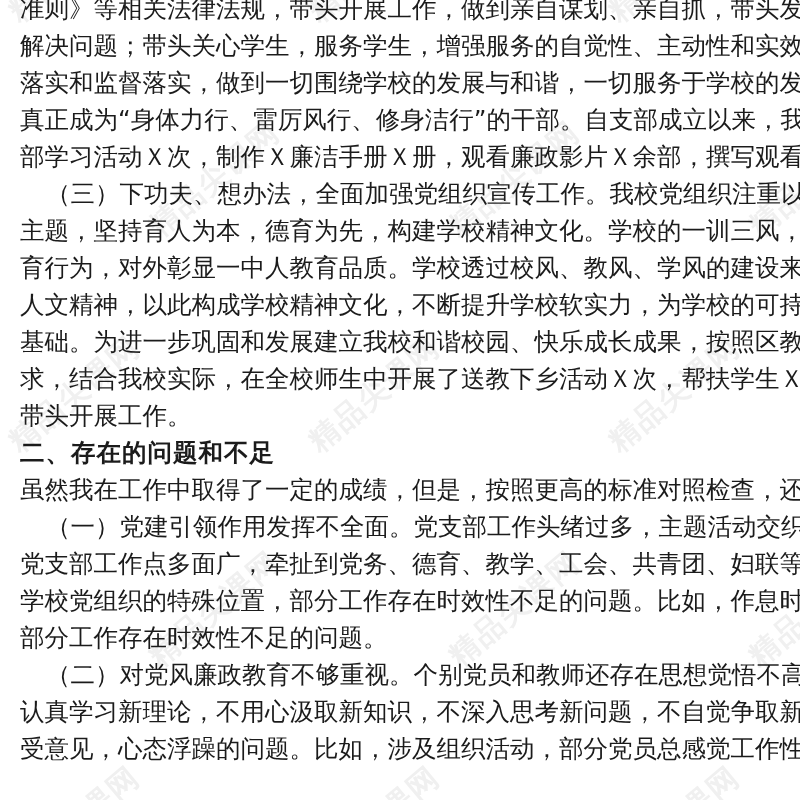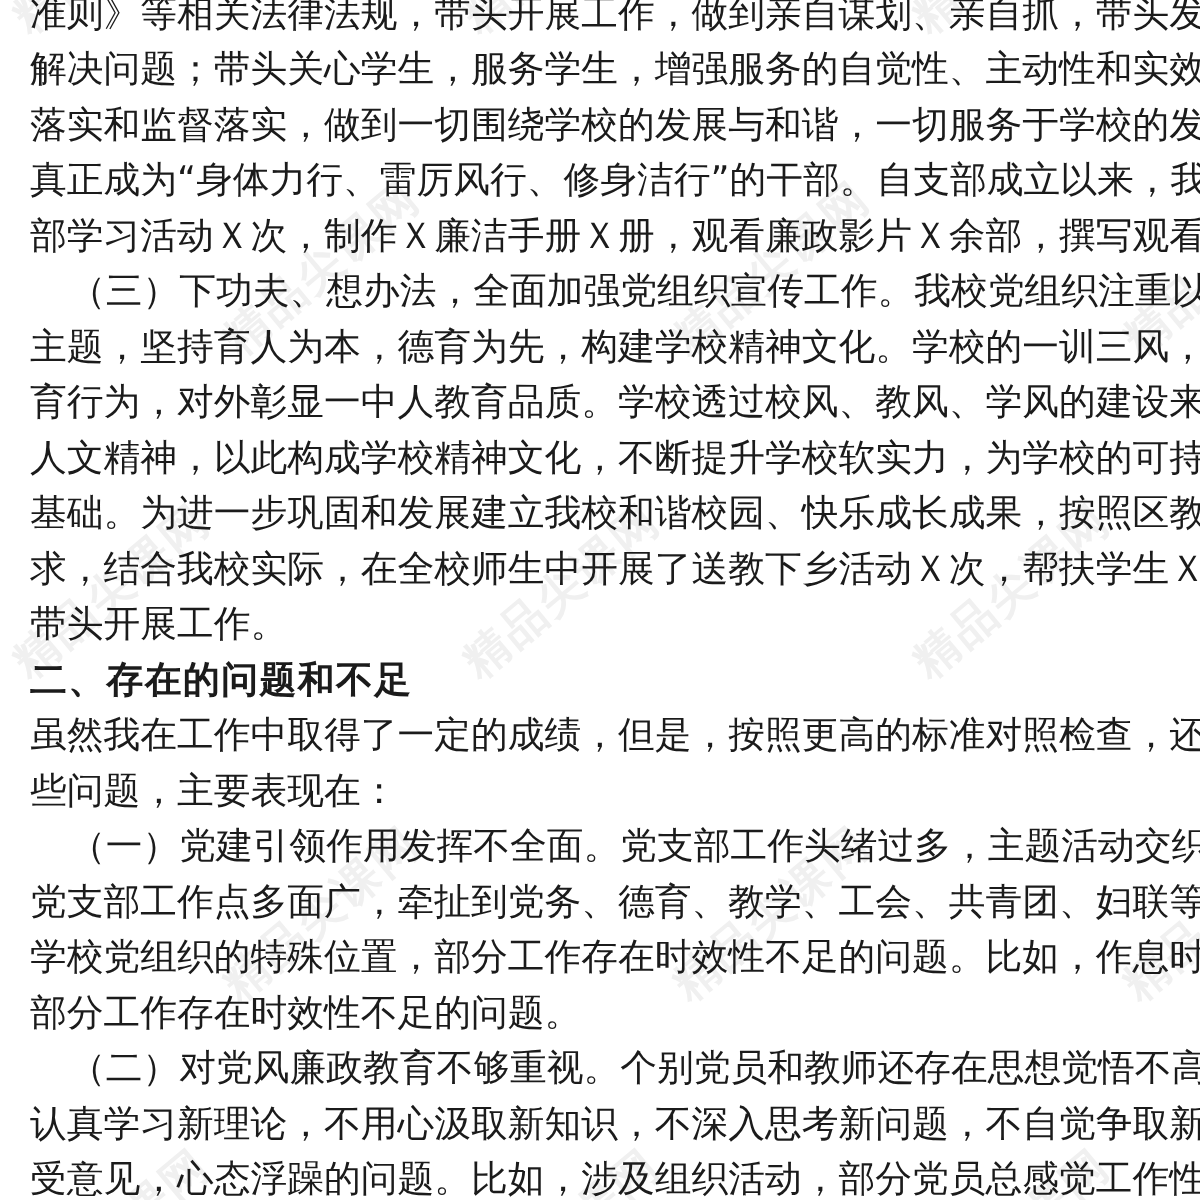--- a/index.html
+++ b/index.html
@@ -102,21 +102,20 @@
       <div class="doc-line">部学习活动Ｘ次，制作Ｘ廉洁手册Ｘ册，观看廉政影片Ｘ余部，撰写观看心得Ｘ来篇。</div>
       <div class="doc-line indent">（三）下功夫、想办法，全面加强党组织宣传工作。我校党组织注重以全面贯彻素质教育为</div>
       <div class="doc-line">主题，坚持育人为本，德育为先，构建学校精神文化。学校的一训三风，对内引领师生的教</div>
       <div class="doc-line">育行为，对外彰显一中人教育品质。学校透过校风、教风、学风的建设来传承和弘扬学校的</div>
       <div class="doc-line">人文精神，以此构成学校精神文化，不断提升学校软实力，为学校的可持续发展打下坚实的</div>
       <div class="doc-line">基础。为进一步巩固和发展建立我校和谐校园、快乐成长成果，按照区教育局和区办事处要</div>
       <div class="doc-line">求，结合我校实际，在全校师生中开展了送教下乡活动Ｘ次，帮扶学生Ｘ于人，创造了良好</div>
       <div class="doc-line">带头开展工作。</div>
       <div class="doc-line bold">二、存在的问题和不足</div>
       <div class="doc-line">虽然我在工作中取得了一定的成绩，但是，按照更高的标准对照检查，还不同程度地存在一</div>
-      <div class="doc-line">些问题，主要表现在：</div>
       <div class="doc-line indent">（一）党建引领作用发挥不全面。党支部工作头绪过多，主题活动交织错杂，特别是近年来</div>
       <div class="doc-line">党支部工作点多面广，牵扯到党务、德育、教学、工会、共青团、妇联等方方面面，再加上</div>
       <div class="doc-line">学校党组织的特殊位置，部分工作存在时效性不足的问题。比如，作息时间的不统一，直接</div>
       <div class="doc-line">部分工作存在时效性不足的问题。</div>
       <div class="doc-line indent">（二）对党风廉政教育不够重视。个别党员和教师还存在思想觉悟不高，师德修养不好，不</div>
       <div class="doc-line">认真学习新理论，不用心汲取新知识，不深入思考新问题，不自觉争取新成绩，不能虚心接</div>
       <div class="doc-line">受意见，心态浮躁的问题。比如，涉及组织活动，部分党员总感觉工作性质的特殊性，总感</div>
     </div>
 
 </div>

